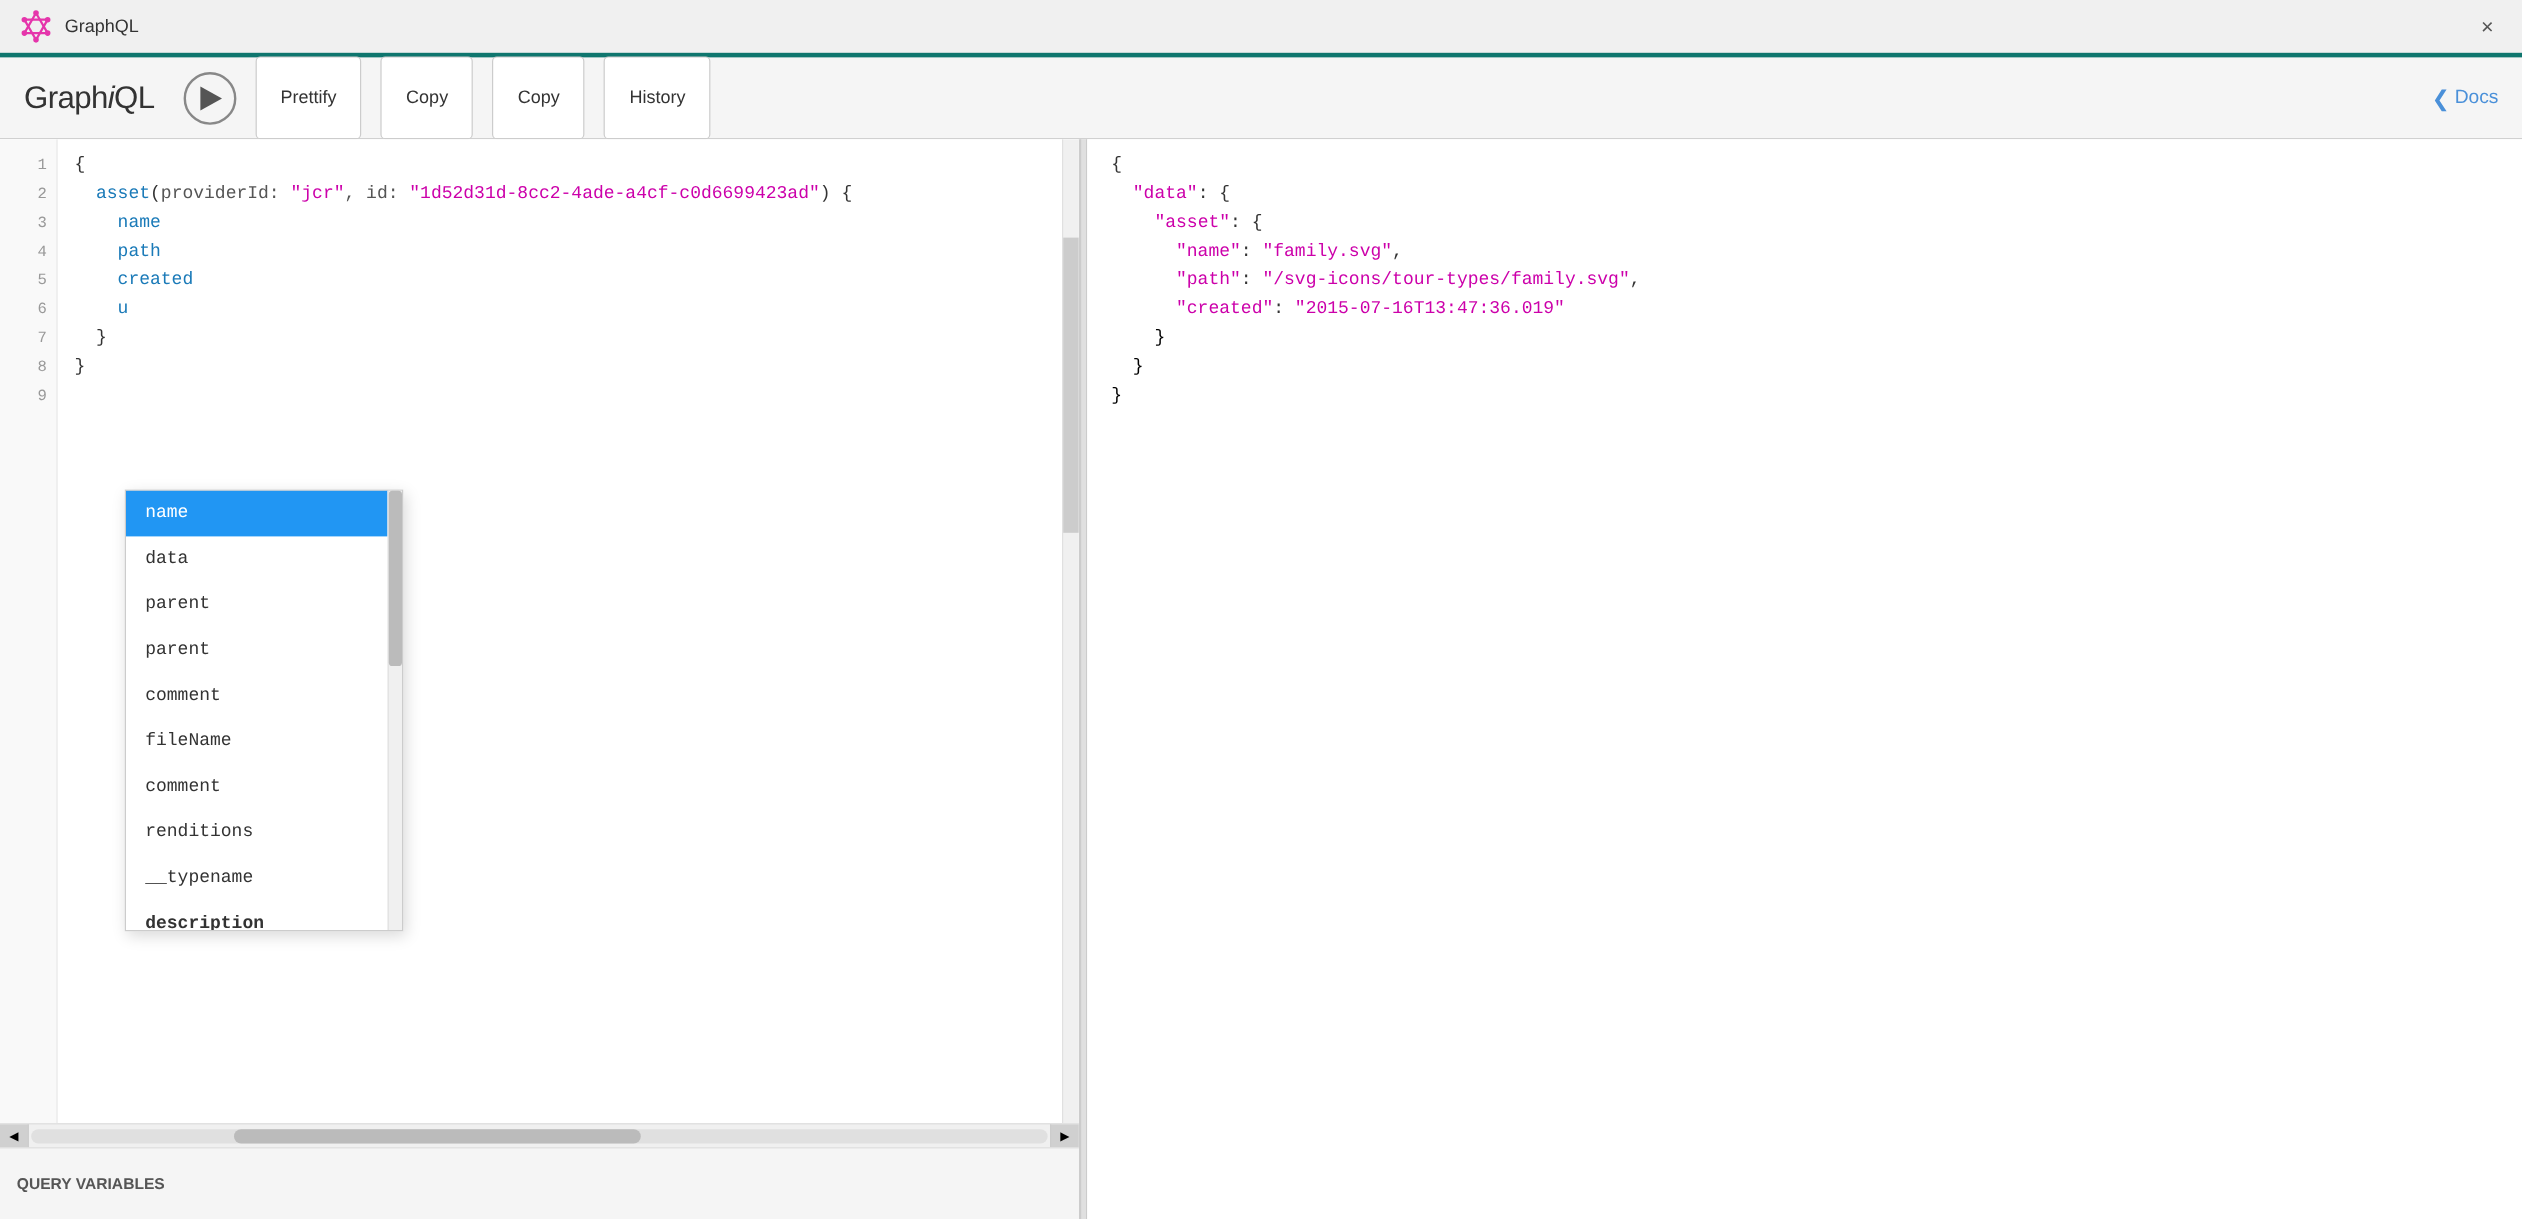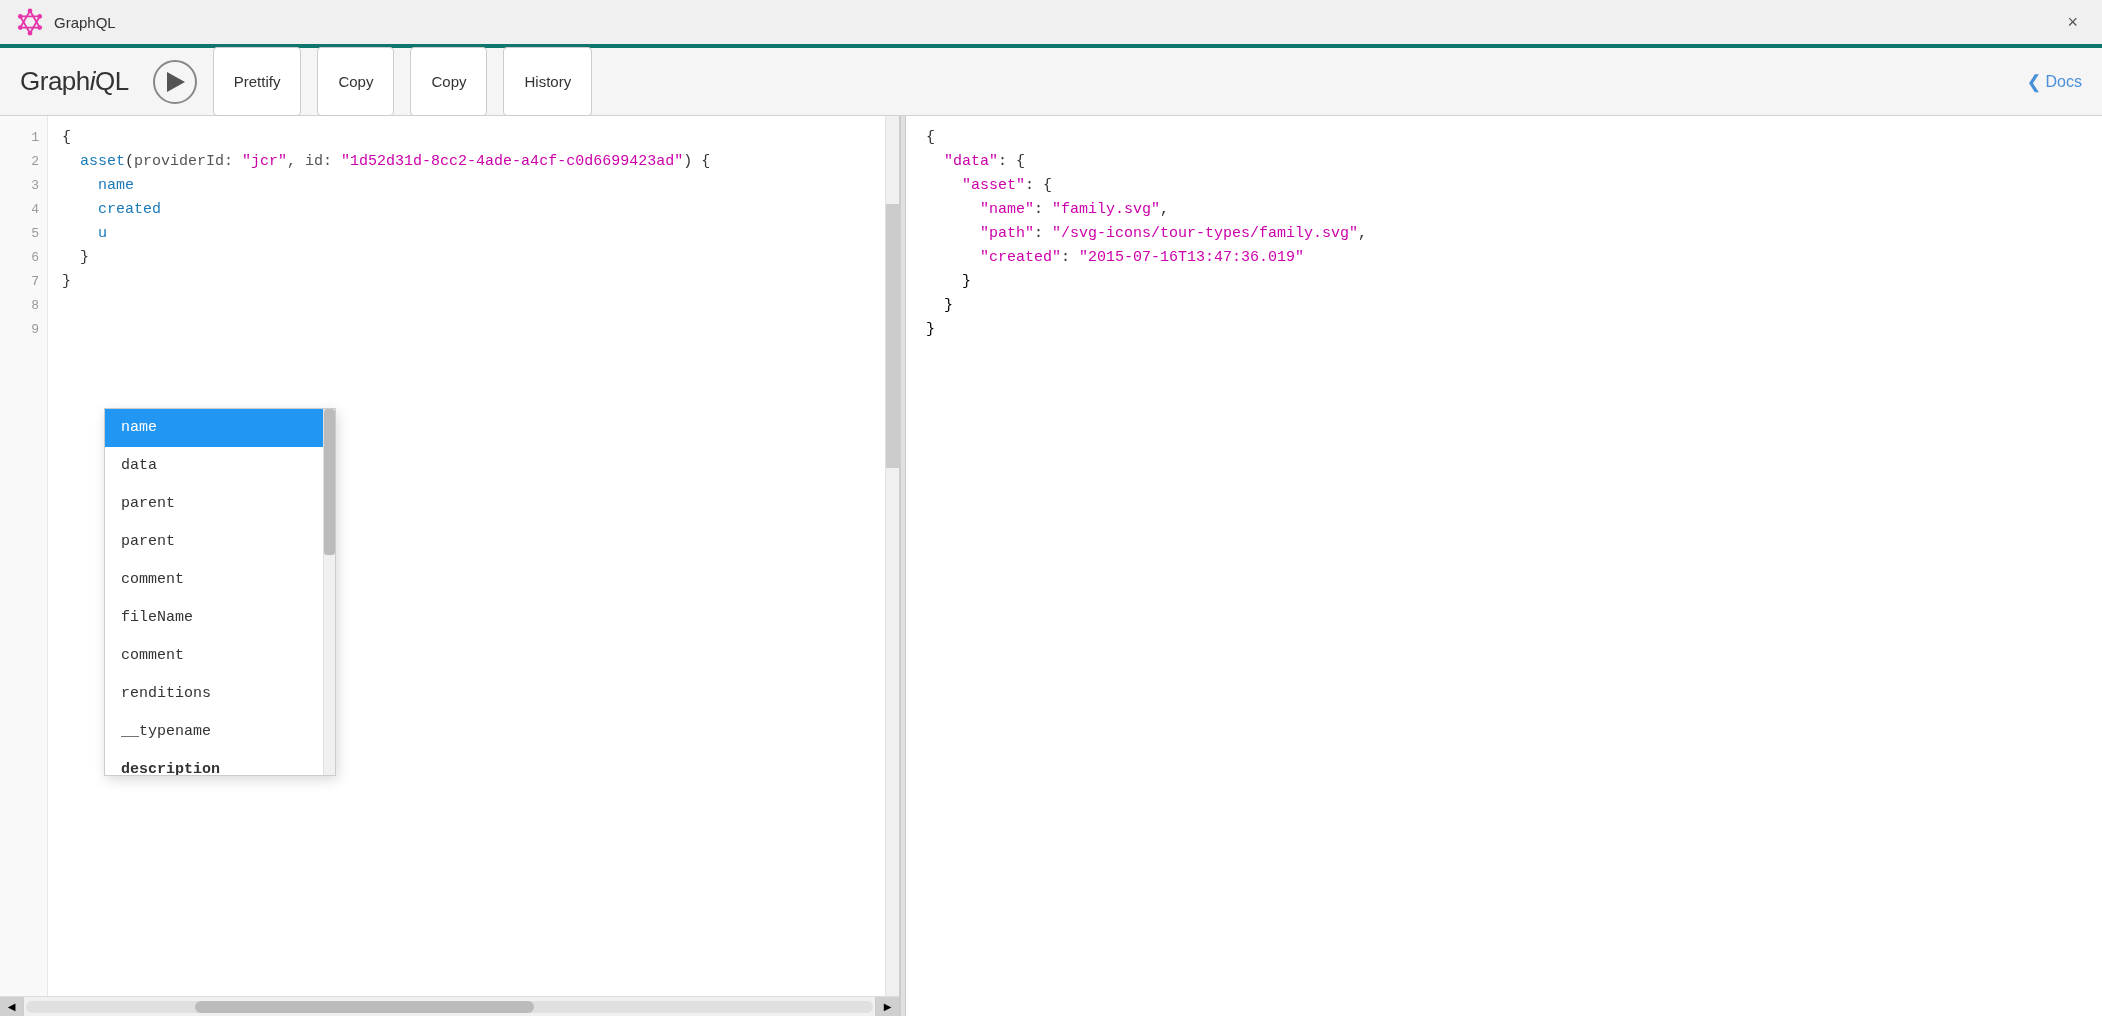--- a/index.html
+++ b/index.html
@@ -328,20 +328,21 @@
           <div>6</div>
           <div>7</div>
           <div>8</div>
           <div>9</div>
         </div>
 
         <div class="code-content">
           <div class="code-line"><span class="c-brace">{</span></div>
           <div class="code-line"><span class="c-field">  asset</span><span class="c-paren">(</span><span class="c-param">providerId: </span><span class="c-string">"jcr"</span><span class="c-param">, id: </span><span class="c-string">"1d52d31d-8cc2-4ade-a4cf-c0d6699423ad"</span><span class="c-paren">) {</span></div>
           <div class="code-line"><span class="c-field">    name</span></div>
+          <div class="code-line"><span class="c-field">    path</span></div>
           <div class="code-line"><span class="c-field">    created</span></div>
           <div class="code-line"><span class="c-field">    u</span></div>
           <div class="code-line"><span class="c-brace">  }</span></div>
           <div class="code-line"><span class="c-brace">}</span></div>
           <div class="code-line">&nbsp;</div>
         </div>
 
         <div class="v-scroll">
           <div class="v-scroll-thumb"></div>
         </div>
@@ -367,20 +368,23 @@
     </div>
 
     <div class="h-scroll-area">
       <div class="h-scroll-left">◀</div>
       <div class="h-scroll-track">
         <div class="h-scroll-thumb"></div>
       </div>
       <div class="h-scroll-right">▶</div>
     </div>
 
+    <div class="query-section">
+      <span class="query-label">QUERY VARIABLES</span>
+    </div>
   </div>
 
   <div class="pane-divider"></div>
 
   <div id="result-pane">
     <div class="code-line r-brace">{</div>
     <div class="code-line">&nbsp;&nbsp;<span class="r-key">"data"</span><span class="r-colon">: {</span></div>
     <div class="code-line">&nbsp;&nbsp;&nbsp;&nbsp;<span class="r-key">"asset"</span><span class="r-colon">: {</span></div>
     <div class="code-line">&nbsp;&nbsp;&nbsp;&nbsp;&nbsp;&nbsp;<span class="r-key">"name"</span><span class="r-colon">: </span><span class="r-string">"family.svg"</span><span class="r-colon">,</span></div>
     <div class="code-line">&nbsp;&nbsp;&nbsp;&nbsp;&nbsp;&nbsp;<span class="r-key">"path"</span><span class="r-colon">: </span><span class="r-string">"/svg-icons/tour-types/family.svg"</span><span class="r-colon">,</span></div>

